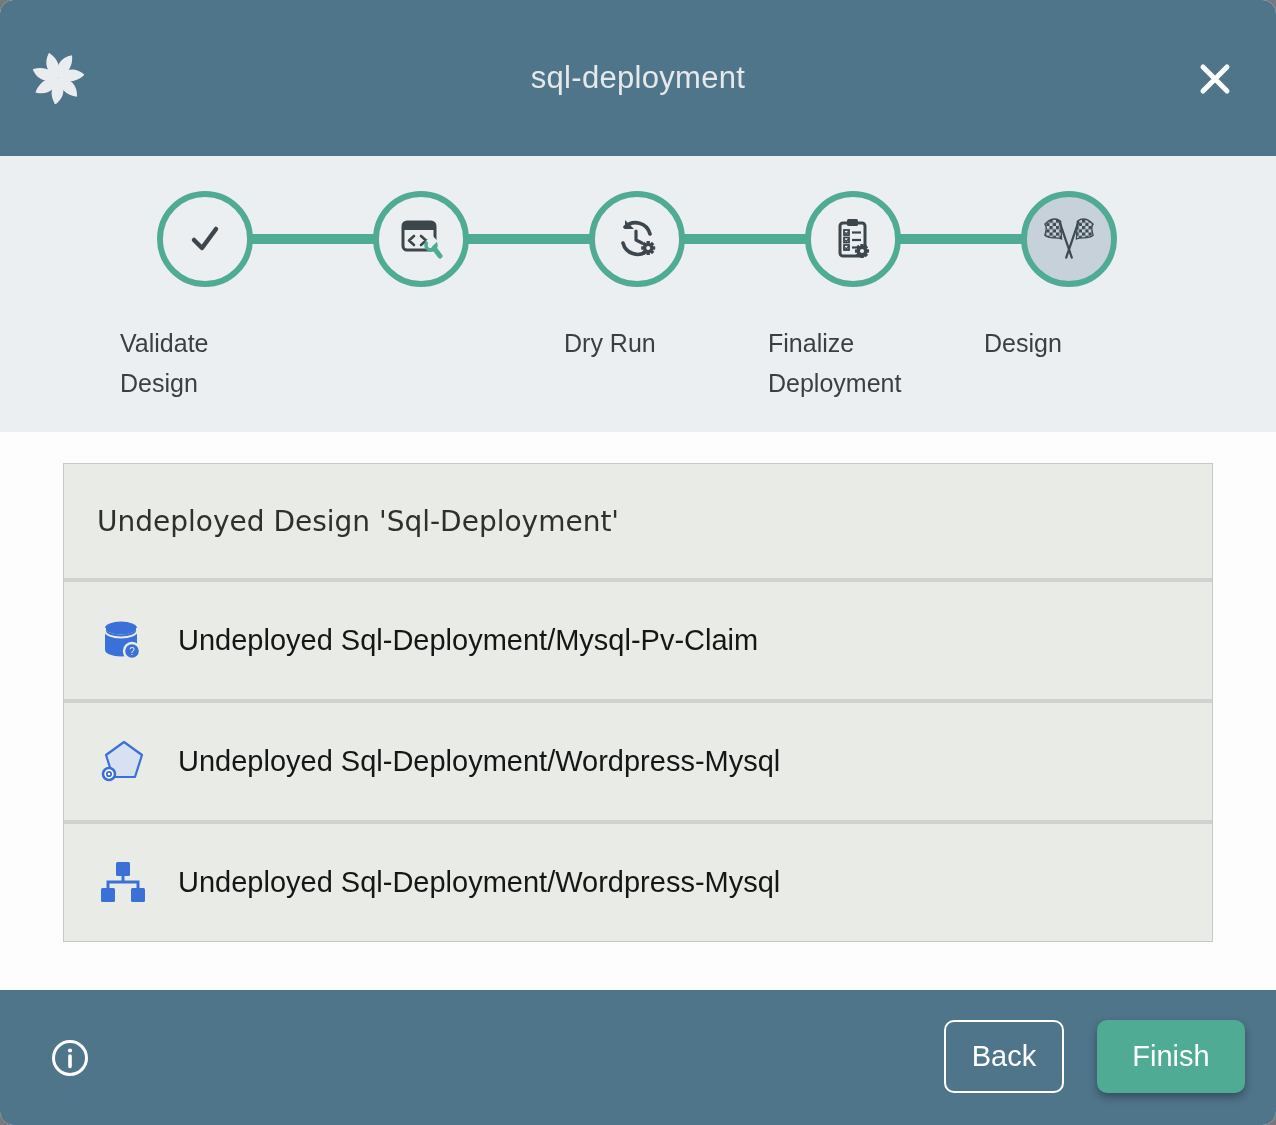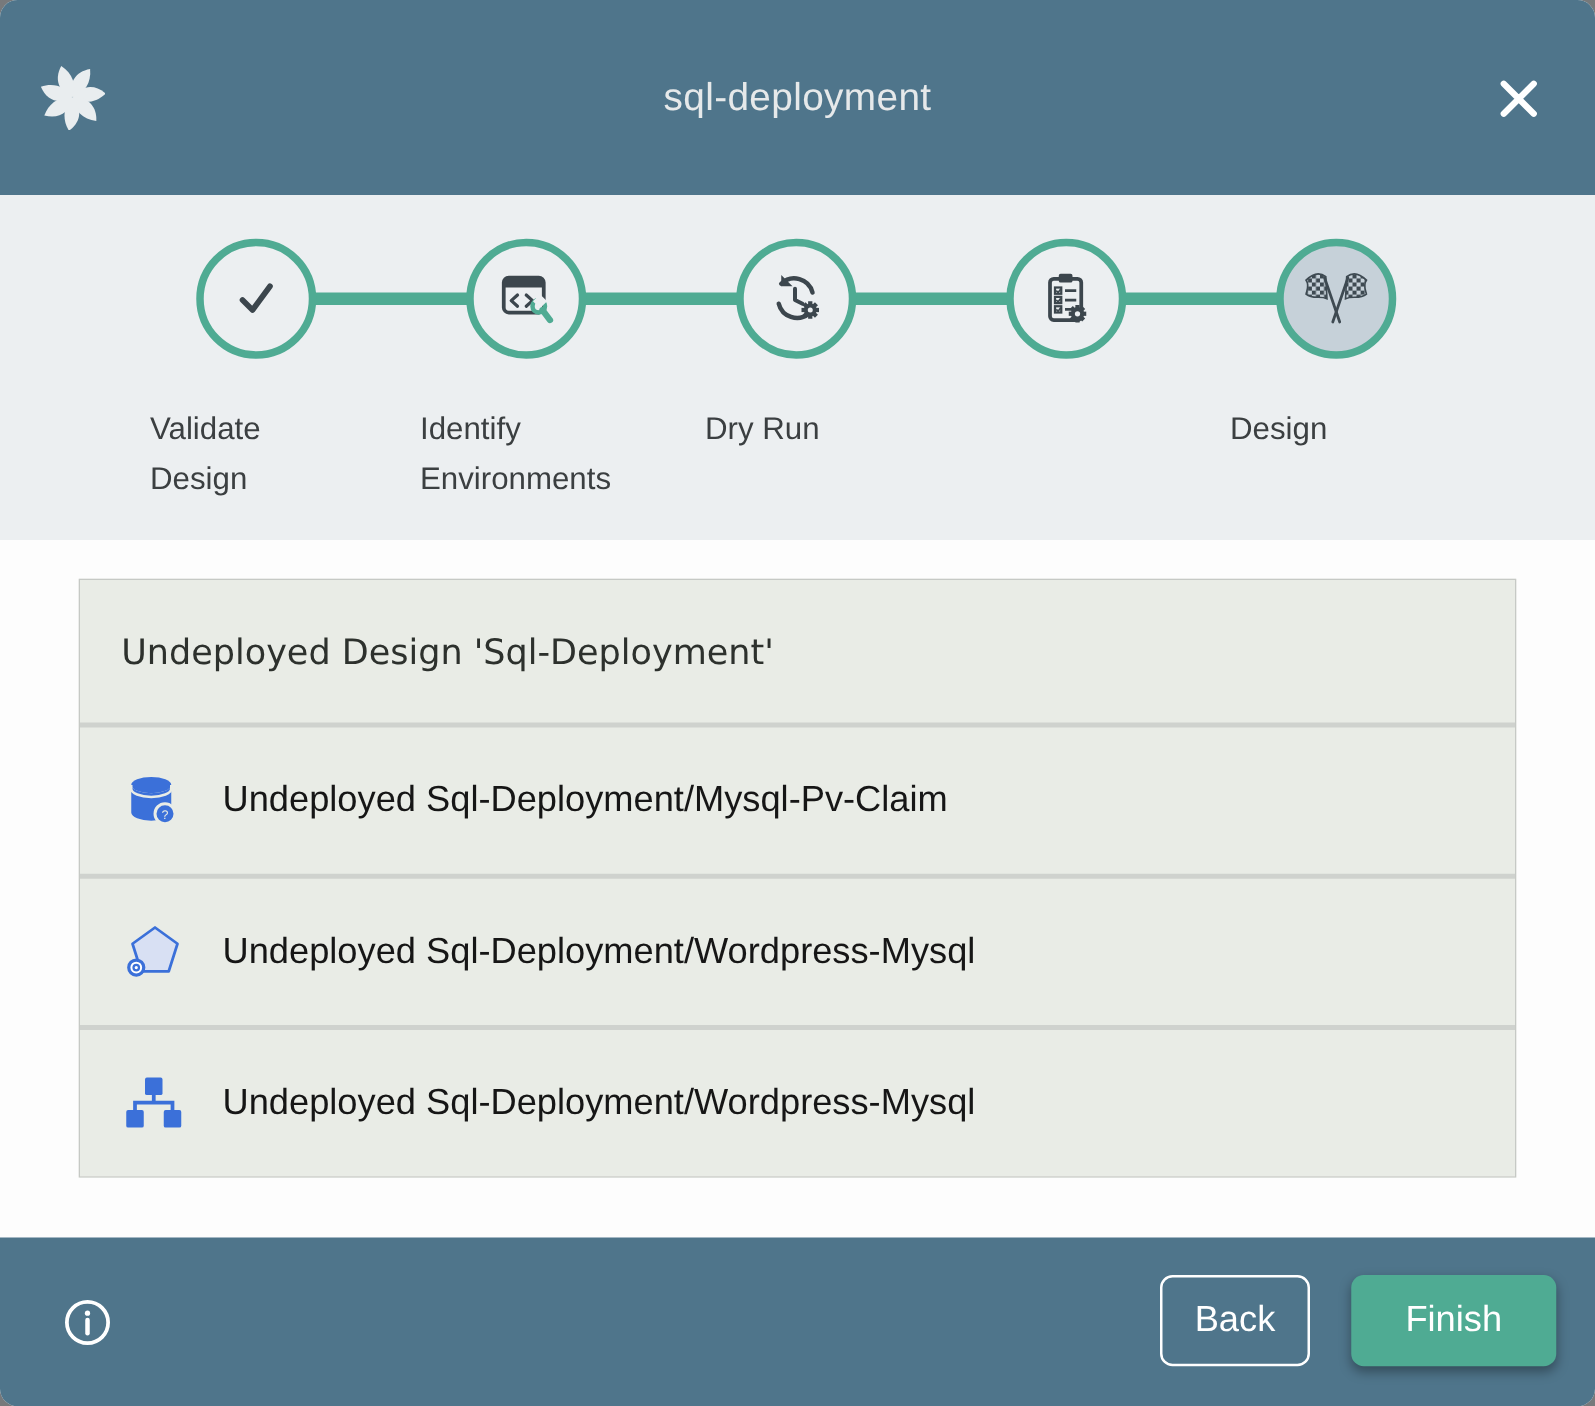--- a/index.html
+++ b/index.html
@@ -36,21 +36,21 @@
   .row-item .ric{margin-left:35px;width:48px;height:48px;flex:0 0 auto;}
   .row-item .rtx{margin-left:31px;font-size:29px;color:#161616;}
 
   
   .ftr{height:135px;background:#4F758B;position:relative;display:flex;align-items:center;flex:0 0 auto;}
   .info{position:absolute;left:50px;top:48px;width:40px;height:40px;background:none;border:none;padding:0;cursor:pointer;}
   .btns{position:absolute;right:31px;top:30px;display:flex;gap:33px;}
   .btn{height:73px;border-radius:10px;font-size:29px;font-family:"Liberation Sans",sans-serif;
     display:flex;align-items:center;justify-content:center;cursor:pointer;}
   .btn-back{width:120px;background:transparent;border:2px solid #fff;color:#fff;}
-  .btn-finish{width:164px;background:#4FAB93;border:none;color:#fff;box-shadow:0 4px 9px rgba(0,0,0,.35);}
+  .btn-finish{width:148px;background:#4FAB93;border:none;color:#fff;box-shadow:0 4px 9px rgba(0,0,0,.35);}
 </style>
 </head>
 <body>
 
 <div class="app">
   <div class="dialog">
 
     <div class="hdr">
       <span class="logo">
         <svg viewBox="0 0 48 48" width="52" height="52">
@@ -154,22 +154,22 @@
             </defs>
             <path d="M18 10 L31 48" stroke="#3E4A52" stroke-width="2.4" stroke-linecap="round"></path>
             <path d="M38 10 L25 48" stroke="#3E4A52" stroke-width="2.4" stroke-linecap="round"></path>
             <path d="M19 9 C14 5 8 6 2 12 C5 16 3 20 2 24 C8 29 14 25 20 28 Z" fill="url(#chk)" stroke="#3E4A52" stroke-width="1.4"></path>
             <path d="M37 9 C42 5 48 6 54 12 C51 16 53 20 54 24 C48 29 42 25 36 28 Z" fill="url(#chk)" stroke="#3E4A52" stroke-width="1.4"></path>
           </svg>
         </span>
       </div>
 
       <div class="step-label" style="left:120px">Validate Design</div>
-      <div class="step-label" style="left:336px">Identify Environments</div>
       <div class="step-label" style="left:564px">Dry Run</div>
+      <div class="step-label" style="left:768px">Finalize Deployment</div>
       <div class="step-label" style="left:984px">Design</div>
     </div>
 
     <div class="content">
       <div class="list">
 
         <div class="row row-head">
           <span>Undeployed Design 'Sql-Deployment'</span>
         </div>
 

